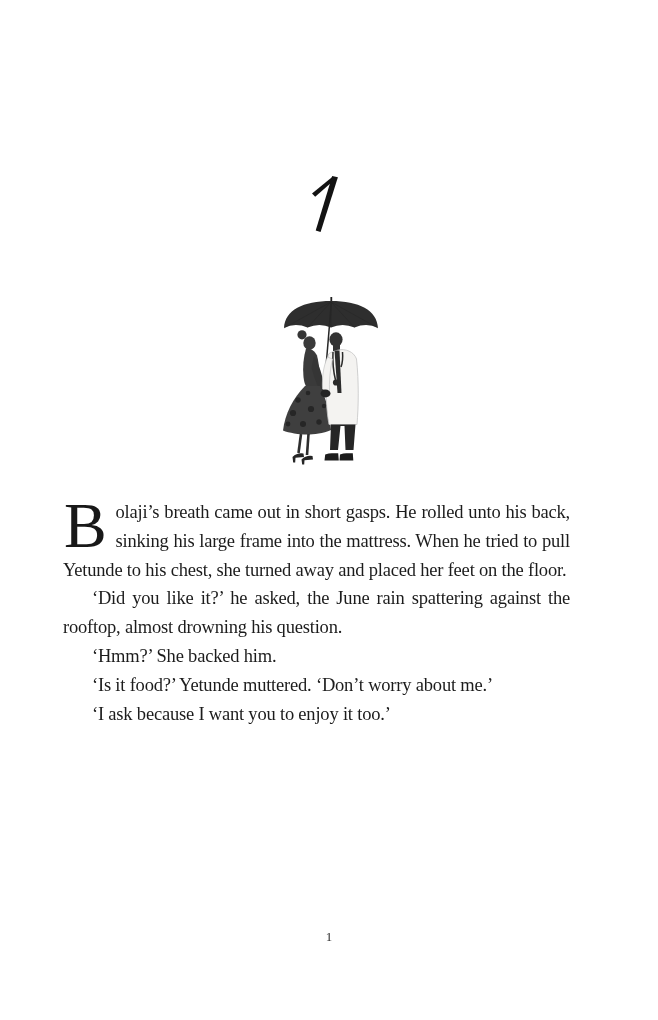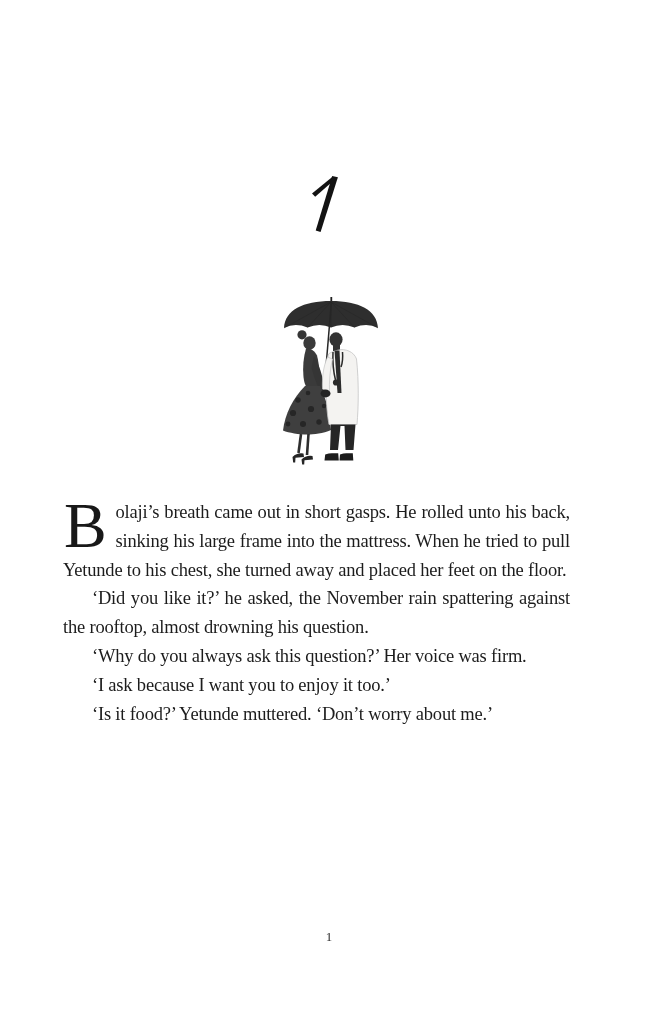--- a/index.html
+++ b/index.html
@@ -132,21 +132,21 @@
       <path d="M58.5,163.5 L59,157.5 Q63.5,155.8 67,156.3 L71.8,156.3 L72.3,163.5 Z" fill="#1c1c1c"></path>
     </g>
 
     <g>
       <ellipse cx="44.5" cy="96.5" rx="5" ry="3.9" fill="#242424"></ellipse>
     </g>
   </svg>
 
   <div class="body-text">
     <p class="first"><span class="drop-cap">B</span><span>olaji’s breath came out in short gasps. He rolled unto his back, sinking his large frame into the mattress. When he tried to pull Yetunde to his chest, she turned away and placed her feet on the floor.</span></p>
-    <p>‘Did you like it?’ he asked, the November rain spattering against the rooftop, almost drowning his question.</p>
-    <p>‘Why do you always ask this question?’ Her voice was firm.</p>
+    <p>‘Did you like it?’ he asked, the June rain spattering against the rooftop, almost drowning his question.</p>
+    <p>‘Hmm?’ She backed him.</p>
+    <p>‘Is it food?’ Yetunde muttered. ‘Don’t worry about me.’</p>
     <p>‘I ask because I want you to enjoy it too.’</p>
-    <p>‘Is it food?’ Yetunde muttered. ‘Don’t worry about me.’</p>
   </div>
 
   <div class="page-number">1</div>
 
 </div>
 
 </body></html>

